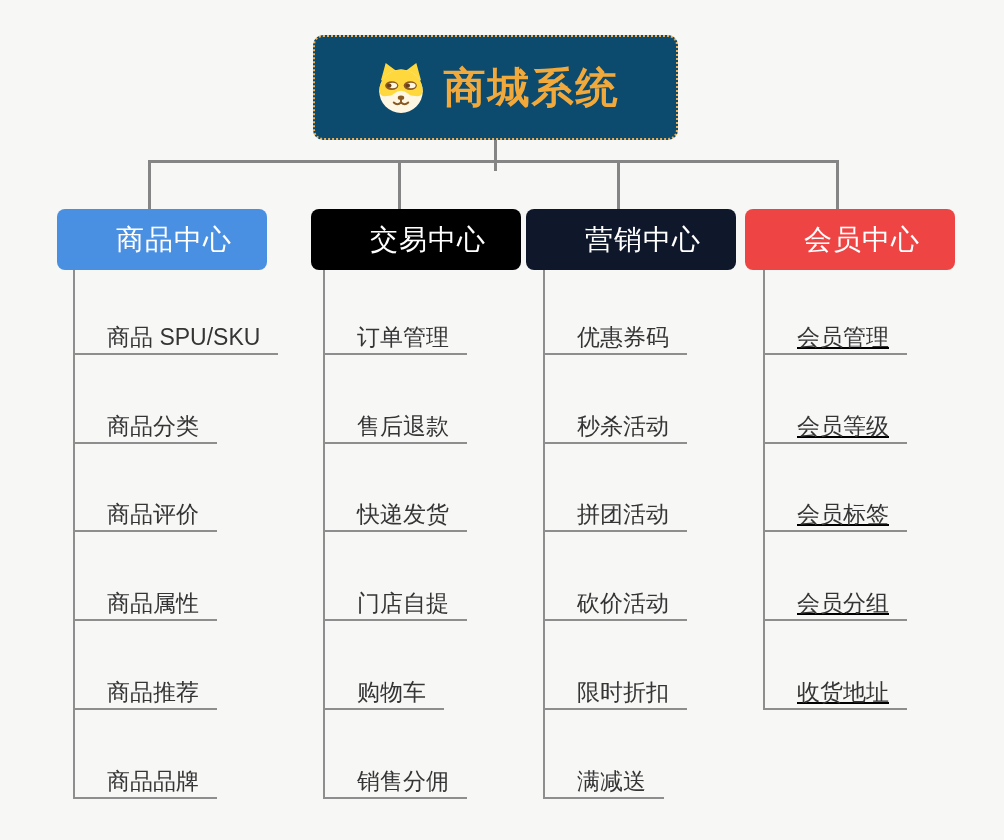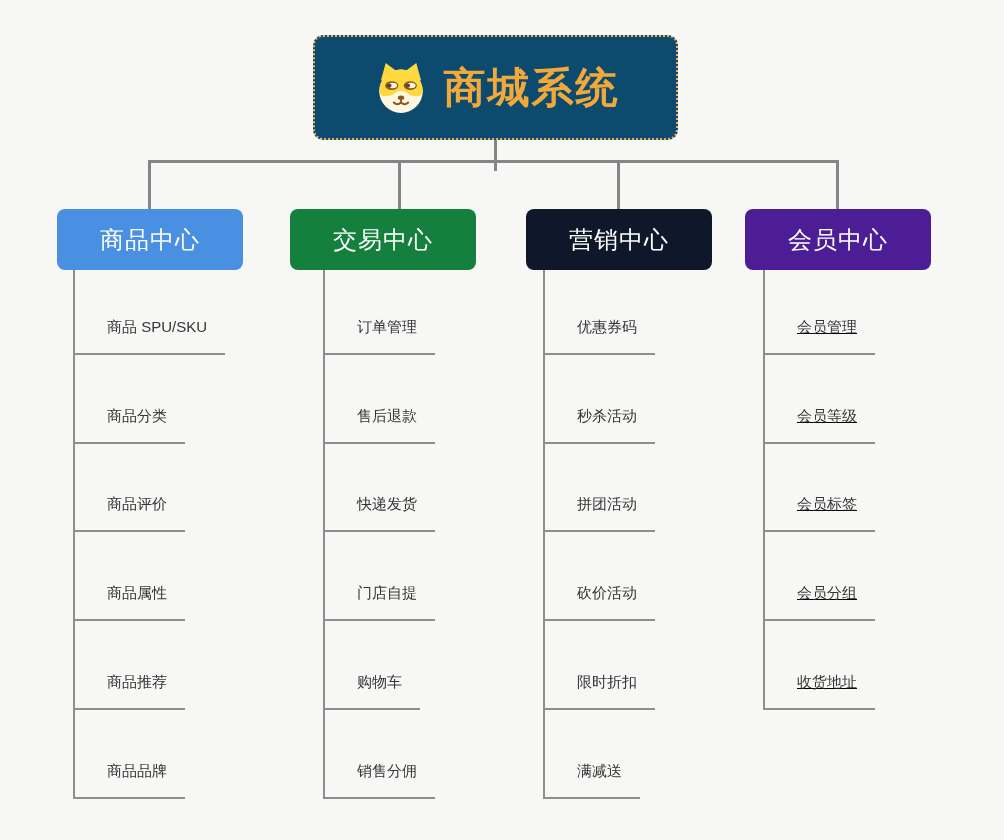--- a/index.html
+++ b/index.html
@@ -66,51 +66,52 @@
   
   .branch-node {
     position: absolute;
     top: 209px;
     width: 186px; height: 61px;
     border-radius: 8px;
     display: flex;
     align-items: center;
     justify-content: center;
     color: #ffffff;
-    font-size: 24px;
+    font-size: 28px;
     letter-spacing: 1px;
     z-index: 2;
     white-space: nowrap;
+    padding-left: 24px;
   }
   .branch-1 { left: 57px;  background: #4a90e2; }
-  .branch-2 { left: 290px; background: #15803d; }
+  .branch-2 { left: 311px; background: #000000; }
   .branch-3 { left: 526px; background: #0f172a; }
-  .branch-4 { left: 745px; background: #4c1d95; }
+  .branch-4 { left: 745px; background: #ef4444; }
 
   
   .column {
     position: absolute;
     top: 266px;
     border-left: 2px solid #8e8e8e;
     z-index: 1;
   }
   .col-1 { left: 73px; }
   .col-2 { left: 323px; }
   .col-3 { left: 543px; }
   .col-4 { left: 763px; text-decoration: underline; }
   .item {
     height: 88.8px;
     display: flex;
     align-items: flex-end;
   }
   .item-label {
     display: inline-block;
-    padding: 0 18px 16px 32px;
+    padding: 0 18px 0 32px;
     border-bottom: 2px solid #8e8e8e;
-    font-size: 15px;
+    font-size: 23px;
     color: #353535;
     white-space: nowrap;
   }
 </style>
 </head>
 <body>
 
 <div class="canvas">
 
   <div class="root-node">

